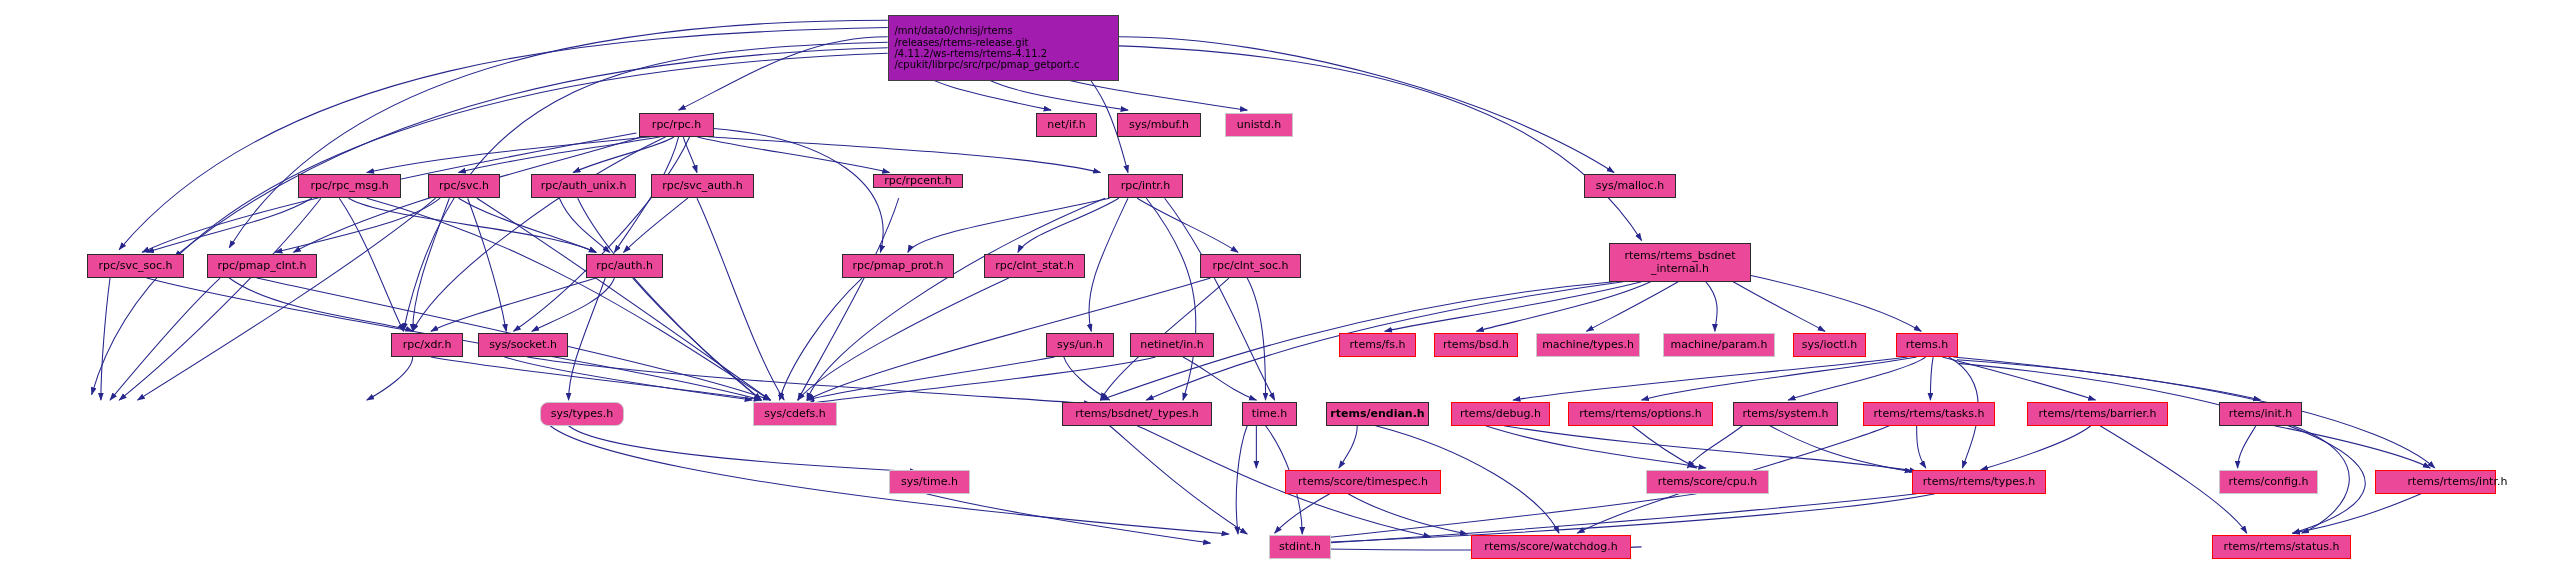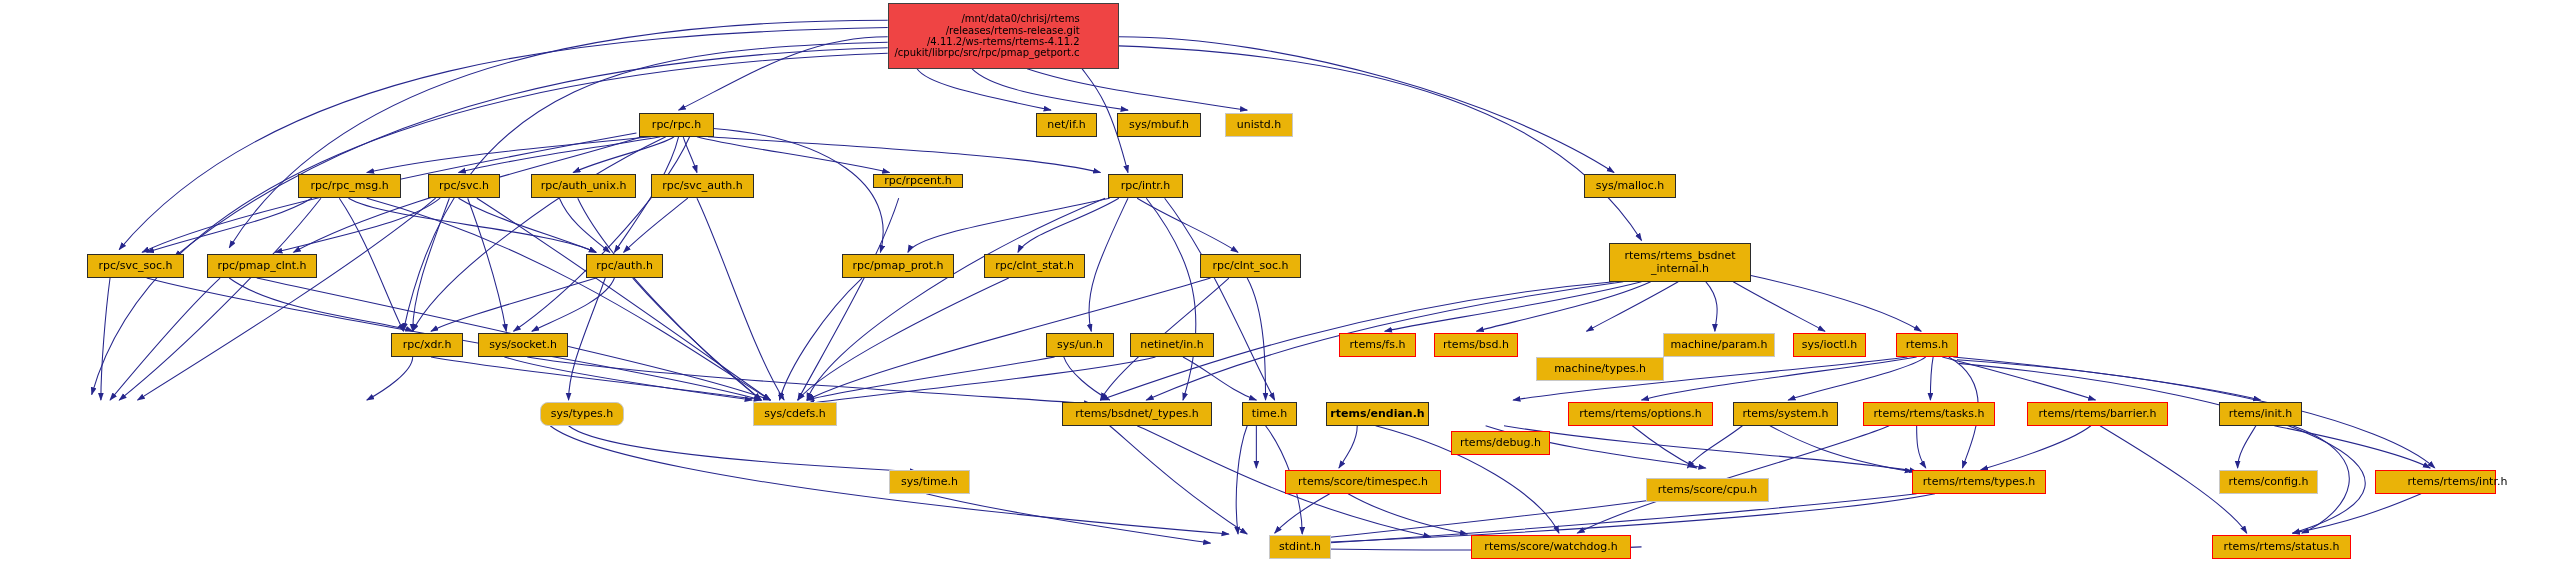--- a/index.html
+++ b/index.html
@@ -7,37 +7,38 @@
     position:relative;
     width:2576px;height:568px;
     background:#ffffff;
     font-family:"DejaVu Sans","Liberation Sans",sans-serif;
     overflow:hidden;
   }
   #edges{position:absolute;left:0;top:0;width:2576px;height:568px;}
   .node{
     position:absolute;
     box-sizing:border-box;
-    background:#eab308;
+    background:#ec4899;
     border:0.9px solid #000000;
     color:#000000;
     display:flex;
     align-items:center;
     justify-content:center;
     text-align:center;
     white-space:pre;
     line-height:1.12;
     z-index:3;
   }
   .node.root{
-    background:#ef4444;
+    background:#a21caf;
     border:0.9px solid #404040;
-    text-align:right;
+    text-align:left;
     justify-content:flex-start;
     padding-left:5.5px;
+    margin-top:12px;
   }
   .node.grey{border:0.9px solid #c8c8c8;}
   .node.red{border:0.9px solid #ff0000;}
   .node.black{border:0.9px solid #2b2b2b;}
 </style>
 </head>
 <body>
 
 <div id="canvas">
 
@@ -203,38 +204,38 @@
       <div class="node black" style="left: 586px; top: 254px; width: 77px; height: 24px; font-size: 11px;">rpc/auth.h</div>
       <div class="node black" style="left: 842px; top: 254px; width: 112px; height: 24px; font-size: 11px;">rpc/pmap_prot.h</div>
       <div class="node black" style="left: 984px; top: 254px; width: 101px; height: 24px; font-size: 11px;">rpc/clnt_stat.h</div>
       <div class="node black" style="left: 1200px; top: 254px; width: 101px; height: 24px; font-size: 11px;">rpc/clnt_soc.h</div>
       <div class="node black" style="left: 391px; top: 333px; width: 72px; height: 24px; font-size: 11px;">rpc/xdr.h</div>
       <div class="node black" style="left: 478px; top: 333px; width: 90px; height: 24px; font-size: 11px;">sys/socket.h</div>
       <div class="node black" style="left: 1046px; top: 333px; width: 68px; height: 24px; font-size: 11px;">sys/un.h</div>
       <div class="node black" style="left: 1130px; top: 333px; width: 84px; height: 24px; font-size: 11px;">netinet/in.h</div>
       <div class="node red" style="left: 1339px; top: 333px; width: 77px; height: 24px; font-size: 11px;">rtems/fs.h</div>
       <div class="node red" style="left: 1434px; top: 333px; width: 84px; height: 24px; font-size: 11px;">rtems/bsd.h</div>
-      <div class="node grey" style="left: 1536px; top: 333px; width: 128px; height: 24px; font-size: 11px; margin-top: 24px;">machine/types.h</div>
+      <div class="node grey" style="left: 1536px; top: 333px; width: 104px; height: 24px; font-size: 11px;">machine/types.h</div>
       <div class="node grey" style="left: 1663px; top: 333px; width: 112px; height: 24px; font-size: 11px;">machine/param.h</div>
       <div class="node red" style="left: 1793px; top: 333px; width: 73px; height: 24px; font-size: 11px;">sys/ioctl.h</div>
       <div class="node red" style="left: 1896px; top: 333px; width: 62px; height: 24px; font-size: 11px;">rtems.h</div>
       <div class="node grey" style="left: 540px; top: 402px; width: 84px; height: 24px; font-size: 11px; border-radius: 8px;">sys/types.h</div>
       <div class="node grey" style="left: 753px; top: 402px; width: 84px; height: 24px; font-size: 11px;">sys/cdefs.h</div>
       <div class="node black" style="left: 1062px; top: 402px; width: 150px; height: 24px; font-size: 11px;">rtems/bsdnet/_types.h</div>
       <div class="node black" style="left: 1242px; top: 402px; width: 55px; height: 24px; font-size: 11px;">time.h</div>
       <div class="node black" style="left: 1326px; top: 402px; width: 103px; height: 24px; font-size: 11px; font-weight: bold;">rtems/endian.h</div>
-      <div class="node red" style="left: 1451px; top: 402px; width: 99px; height: 24px; font-size: 11px; margin-top: 29px;">rtems/debug.h</div>
+      <div class="node red" style="left: 1451px; top: 402px; width: 99px; height: 24px; font-size: 11px;">rtems/debug.h</div>
       <div class="node red" style="left: 1568px; top: 402px; width: 145px; height: 24px; font-size: 11px;">rtems/rtems/options.h</div>
       <div class="node black" style="left: 1733px; top: 402px; width: 105px; height: 24px; font-size: 11px;">rtems/system.h</div>
       <div class="node red" style="left: 1863px; top: 402px; width: 132px; height: 24px; font-size: 11px;">rtems/rtems/tasks.h</div>
       <div class="node red" style="left: 2027px; top: 402px; width: 141px; height: 24px; font-size: 11px;">rtems/rtems/barrier.h</div>
       <div class="node black" style="left: 2219px; top: 402px; width: 83px; height: 24px; font-size: 11px;">rtems/init.h</div>
       <div class="node grey" style="left: 889px; top: 470px; width: 81px; height: 24px; font-size: 11px;">sys/time.h</div>
       <div class="node red" style="left: 1285px; top: 470px; width: 156px; height: 24px; font-size: 11px;">rtems/score/timespec.h</div>
-      <div class="node grey" style="left: 1646px; top: 470px; width: 123px; height: 24px; font-size: 11px; margin-top: 8px;">rtems/score/cpu.h</div>
+      <div class="node grey" style="left: 1646px; top: 470px; width: 123px; height: 24px; font-size: 11px;">rtems/score/cpu.h</div>
       <div class="node red" style="left: 1912px; top: 470px; width: 134px; height: 24px; font-size: 11px;">rtems/rtems/types.h</div>
       <div class="node grey" style="left: 2219px; top: 470px; width: 99px; height: 24px; font-size: 11px;">rtems/config.h</div>
       <div class="node red" style="left: 2375px; top: 470px; width: 121px; height: 24px; font-size: 11px; padding-left: 44px;">rtems/rtems/intr.h</div>
       <div class="node grey" style="left: 1228px; top: 535px; width: 62px; height: 24px; font-size: 11px; margin-left: 41px;">stdint.h</div>
       <div class="node red" style="left: 1471px; top: 535px; width: 160px; height: 24px; font-size: 11px;">rtems/score/watchdog.h</div>
       <div class="node red" style="left: 2212px; top: 535px; width: 139px; height: 24px; font-size: 11px;">rtems/rtems/status.h</div>
     </div>
 </div>
 
 

